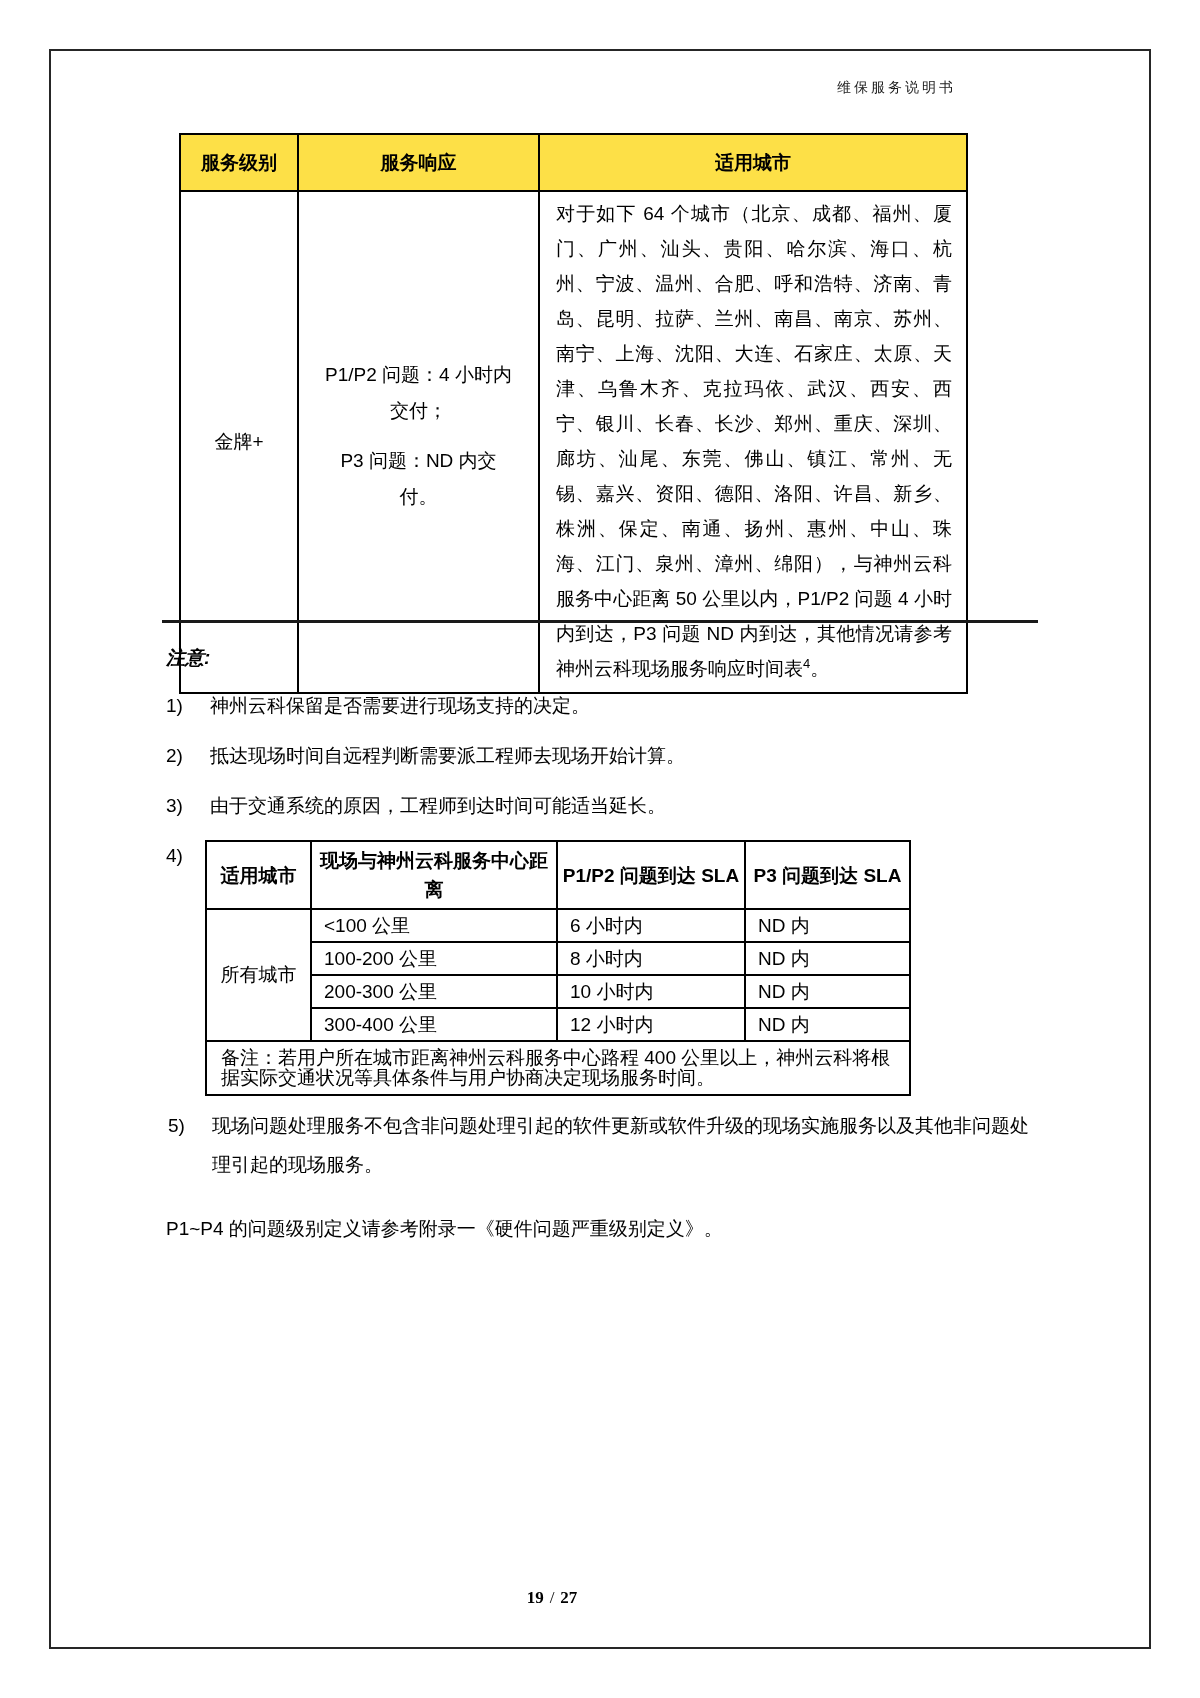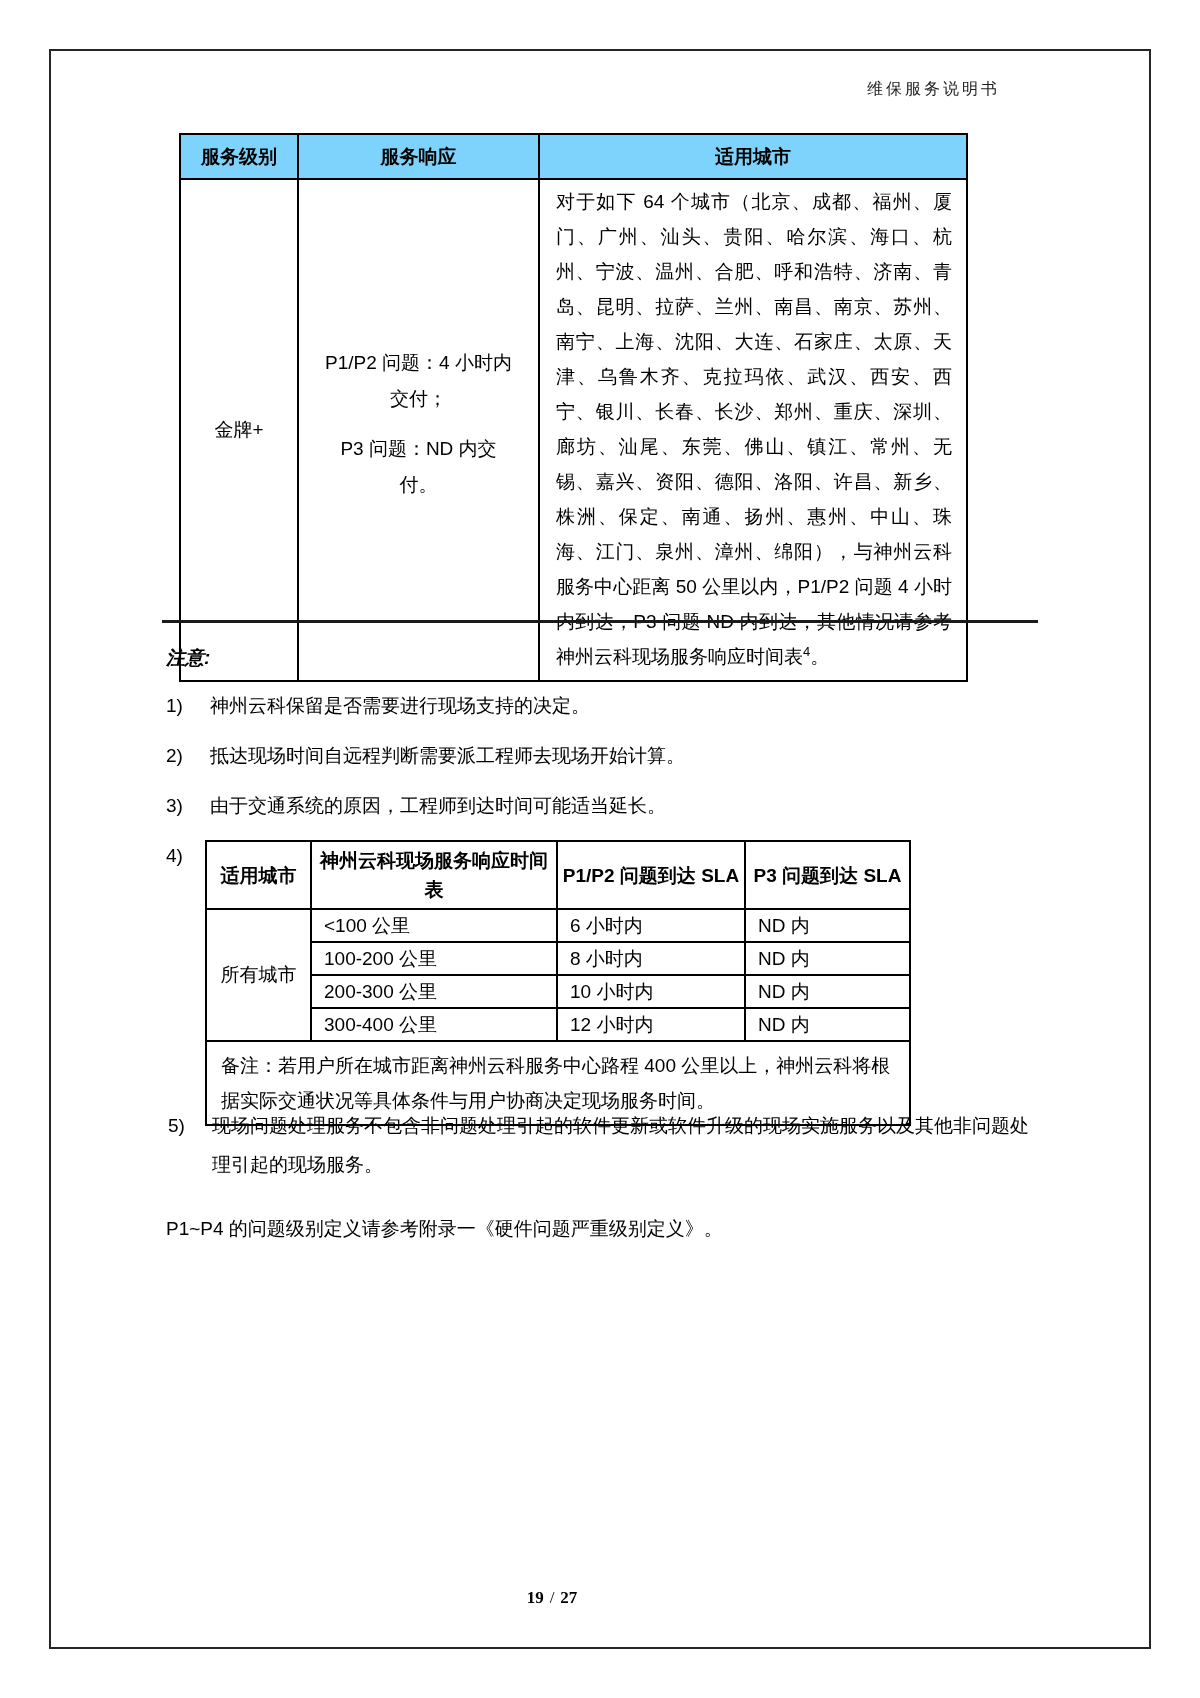--- a/index.html
+++ b/index.html
@@ -8,28 +8,28 @@
     font-family:"Liberation Sans","DejaVu Sans",sans-serif;color:#000;
     -webkit-font-smoothing:antialiased;
   }
   .page-border{
     position:absolute;top:49px;left:49px;width:1102px;height:1600px;
     border:2px solid #262626;box-sizing:border-box;pointer-events:none;
   }
   .doc-title{
     position:absolute;top:79px;left:0;width:956px;text-align:right;
     font-family:"Liberation Serif","DejaVu Serif",serif;
-    font-size:16px;letter-spacing:3px;color:#1c1c1c;padding-left:44px;
+    font-size:14px;letter-spacing:3px;color:#1c1c1c;
   }
   
   table{border-collapse:collapse;table-layout:fixed;}
   .service-table{position:absolute;top:133px;left:179px;width:787px;}
   .service-table th{
-    background:#7dd3fc;border:2px solid #000;height:41px;
-    font-size:19px;font-weight:bold;text-align:center;padding:1px;
+    background:#fde047;border:2px solid #000;height:41px;
+    font-size:19px;font-weight:bold;text-align:center;padding:7px;
   }
   .service-table td{border:2px solid #000;font-size:19px;vertical-align:middle;}
   .cell-level{text-align:center;border-radius:32px;}
   .cell-response{text-align:center;line-height:36px;padding:0 26px;}
   .cell-response .resp-p12{margin:0;}
   .cell-response .resp-p3{margin:14px 0 12px 0;}
   .cell-cities{
     text-align:justify;text-justify:inter-ideograph;
     padding:4px 14px 6px 16px;line-height:35px;
   }
@@ -47,21 +47,21 @@
   .note-item-5 .txt{flex:1;}
   
   .sla-wrap{position:absolute;top:840px;left:205px;}
   .sla-table{width:704px;}
   .sla-table th{
     border:2px solid #000;font-size:19px;font-weight:bold;text-align:center;
     padding:4px 4px;line-height:29px;background:#fff;
   }
   .sla-table td{border:2px solid #000;font-size:19px;padding:2px 12px;height:27px;}
   .sla-city{text-align:center;margin-left:20px;}
-  .sla-note-cell{line-height:35px;padding:6px 14px !important;height:auto !important;text-align:left;}
+  .sla-note-cell{line-height:20px;padding:6px 14px !important;height:auto !important;text-align:left;}
   
   .after-table-note{position:absolute;top:1106px;left:168px;width:876px;}
   .closing-line{position:absolute;top:1182px;left:166px;font-size:19px;margin-top:34px;}
   .page-footer{
     position:absolute;top:1588px;left:0;width:1104px;text-align:center;
     font-family:"Liberation Serif","DejaVu Serif",serif;
     font-size:17px;font-weight:bold;
   }
   .page-footer .sep{font-weight:normal;padding:0 6px;}
 </style>
@@ -121,21 +121,21 @@
   <table class="sla-table">
     <colgroup>
         <col style="width:105px">
         <col style="width:246px">
         <col style="width:188px">
         <col style="width:165px">
       </colgroup>
     <tbody>
         <tr>
       <th>适用城市</th>
-      <th>神州云科现场服务响应时间表</th>
+      <th>现场与神州云科服务中心距离</th>
       <th>P1/P2 问题到达 SLA</th>
       <th>P3 问题到达 SLA</th>
     </tr>
     <tr>
       <td class="sla-city" rowspan="4">所有城市</td>
       <td>&lt;100 公里</td>
       <td>6 小时内</td>
       <td>ND 内</td>
     </tr>
     <tr>

